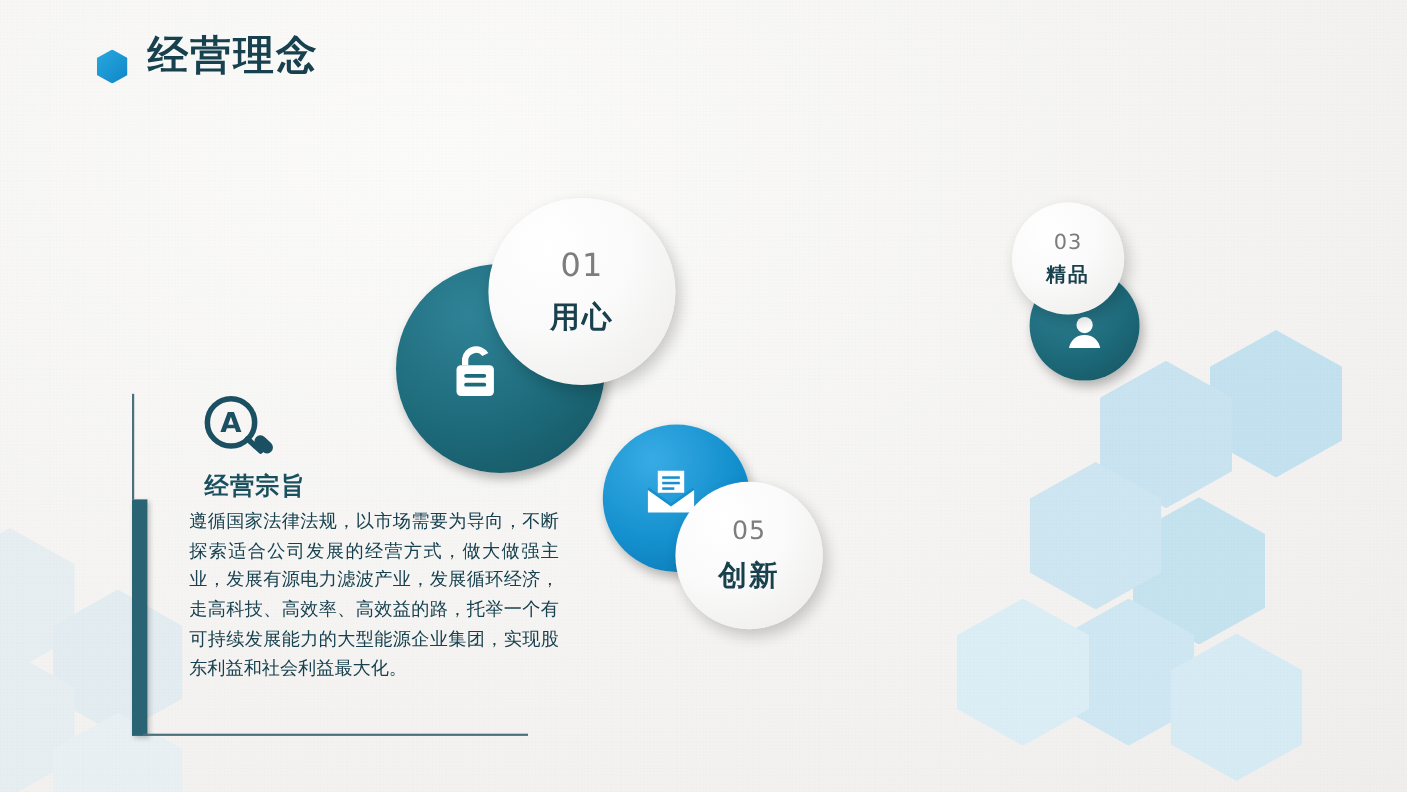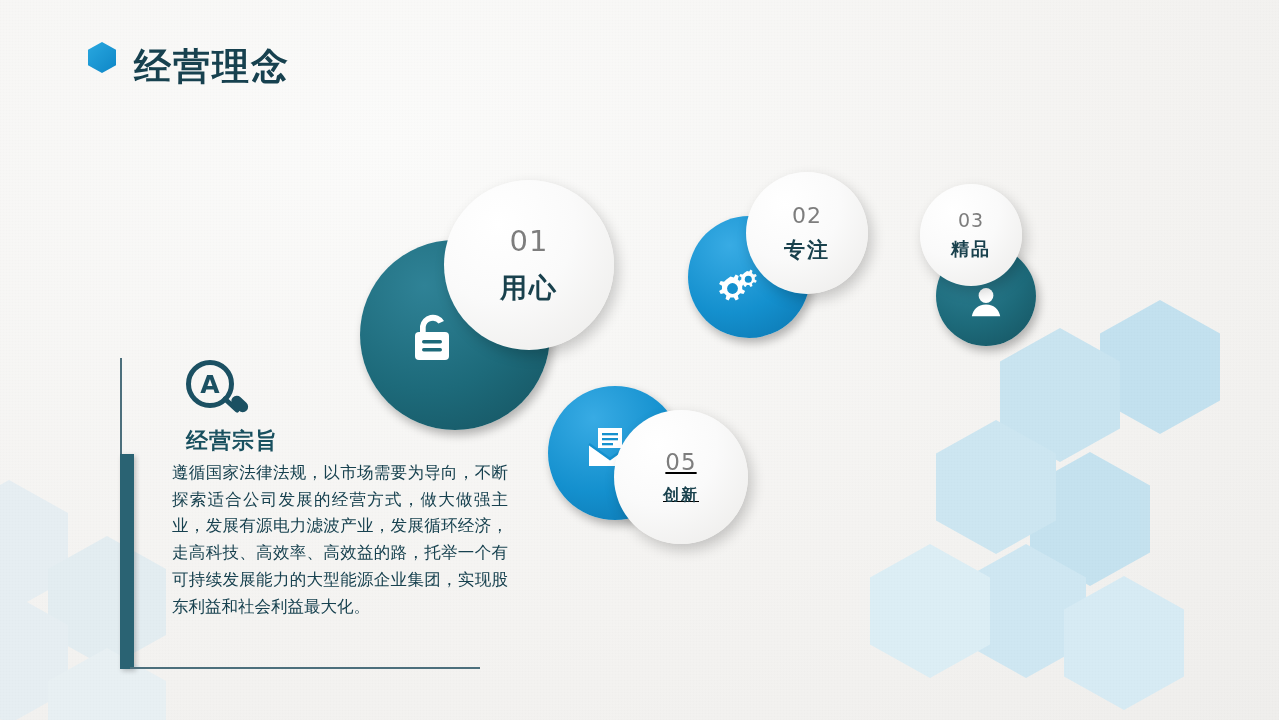--- a/index.html
+++ b/index.html
@@ -20,21 +20,21 @@
       repeating-linear-gradient(90deg, rgba(0,0,0,.012) 0 1px, transparent 1px 3px);
   }
 
   
   .hexfield{position:absolute;pointer-events:none;}
   .hex{position:absolute;
     clip-path:polygon(50% 0%,100% 25%,100% 75%,50% 100%,0% 75%,0% 25%);
   }
 
   
-  .header{position:absolute;left:88px;top:26px;display:flex;align-items:flex-start;gap:18px;margin-top:16px;}
+  .header{position:absolute;left:88px;top:26px;display:flex;align-items:flex-end;gap:18px;}
   .hexbullet{width:28px;height:31px;
     background:linear-gradient(135deg,#29a8e0 0%,#0e86c6 100%);
     clip-path:polygon(50% 0%,100% 25%,100% 75%,50% 100%,0% 75%,0% 25%);
     flex:0 0 auto;}
   .title{font-size:37px;font-weight:bold;color:#17414f;letter-spacing:2px;
     font-family:"DejaVu Sans","Liberation Sans",sans-serif;}
 
   
   .panel{position:absolute;left:120px;top:358px;width:378px;}
   .panel .topline{position:absolute;left:0;top:0;width:2px;height:96px;background:#4c6f7c;}
@@ -103,37 +103,20 @@
         <rect x="19" y="32" width="20" height="3.4" rx="1.7" fill="#1d6a7a"></rect>
         <rect x="19" y="40" width="20" height="3.4" rx="1.7" fill="#1d6a7a"></rect>
       </svg>
     </div>
     <div class="disc white" style="left:84px;top:0px;width:170px;height:170px;">
       <div class="num" style="font-size:29px;margin-bottom:12px;">01</div>
       <div class="lbl" style="font-size:27px;">用心</div>
     </div>
   </div>
 
-  <div class="node" style="left:688px;top:172px;width:180px;height:165px;">
-    <div class="disc color" style="left:0;top:44px;width:122px;height:122px;
-         background:radial-gradient(circle at 34% 24%, #38abe4 0%, #1490ce 55%, #0b74ad 100%);">
-      <svg width="44" height="42" viewBox="0 0 44 42" style="margin-left:-26px;margin-top:22px;">
-        <g class="ico">
-          <path d="M16.5 9.5 l3.3 .9 1.9 -2.9 3 1.6 -.9 3.3 2.4 2.4 3.3 -.9 1.6 3 -2.9 1.9 0 3.4 2.9 1.9 -1.6 3 -3.3 -.9 -2.4 2.4 .9 3.3 -3 1.6 -1.9 -2.9 -3.4 0 -1.9 2.9 -3 -1.6 .9 -3.3 -2.4 -2.4 -3.3 .9 -1.6 -3 2.9 -1.9 0 -3.4 -2.9 -1.9 1.6 -3 3.3 .9 2.4 -2.4 z"></path>
-          <circle cx="18.5" cy="21.5" r="5.4" fill="#1490ce"></circle>
-          <path d="M33 4 l2.2 .6 1.3 -2 2 1.1 -.6 2.2 1.6 1.6 2.2 -.6 1.1 2 -2 1.3 0 2.3 2 1.3 -1.1 2 -2.2 -.6 -1.6 1.6 .6 2.2 -2 1.1 -1.3 -2 -2.3 0 -1.3 2 -2 -1.1 .6 -2.2 -1.6 -1.6 -2.2 .6 -1.1 -2 2 -1.3 0 -2.3 -2 -1.3 1.1 -2 2.2 .6 1.6 -1.6 z"></path>
-          <circle cx="34.3" cy="12.2" r="3.5" fill="#1490ce"></circle>
-        </g>
-      </svg>
-    </div>
-    <div class="disc white" style="left:58px;top:0px;width:122px;height:122px;">
-      <div class="num" style="font-size:22px;margin-bottom:8px;">02</div>
-      <div class="lbl" style="font-size:21px;">专注</div>
-    </div>
-  </div>
 
   <div class="node" style="left:920px;top:184px;width:120px;height:160px;">
     <div class="disc color" style="left:16px;top:62px;width:100px;height:100px;
          background:radial-gradient(circle at 34% 24%, #2f8296 0%, #1d6a7a 55%, #15525f 100%);">
       <svg width="32" height="34" viewBox="0 0 32 34" style="margin-top:12px;">
         <circle class="ico" cx="16" cy="10.5" r="7.4"></circle>
         <path class="ico" d="M16 19.5 c-8.4 0 -13 5.6 -14.2 11.8 h28.4 C29 25.1 24.4 19.5 16 19.5 z"></path>
       </svg>
     </div>
     <div class="disc white" style="left:0px;top:0px;width:102px;height:102px;">
@@ -150,23 +133,23 @@
         <g class="ico">
           <path d="M14 4 h24 v20 h-24 z"></path>
           <rect x="18" y="9" width="16" height="2.3" fill="#1490ce"></rect>
           <rect x="18" y="14" width="16" height="2.3" fill="#1490ce"></rect>
           <rect x="18" y="19" width="11" height="2.3" fill="#1490ce"></rect>
           <path d="M5 20 l21 15 21 -15 v22 h-42 z"></path>
           <path d="M5 20 l21 15 21 -15" fill="none" stroke="#1490ce" stroke-width="2.4"></path>
         </g>
       </svg>
     </div>
-    <div class="disc white" style="left:66px;top:24px;width:134px;height:134px;text-decoration:underline;">
+    <div class="disc white" style="left:66px;top:52px;width:134px;height:134px;">
       <div class="num" style="font-size:23px;margin-bottom:10px;">05</div>
-      <div class="lbl" style="font-size:16px;">创新</div>
+      <div class="lbl" style="font-size:26px;">创新</div>
     </div>
   </div>
 
   <div class="panel">
     <div class="topline"></div>
     <div class="bigbar"></div>
     <div class="botline"></div>
 
     <div class="panel-inner">
       <svg class="mag" viewBox="0 0 76 62">

